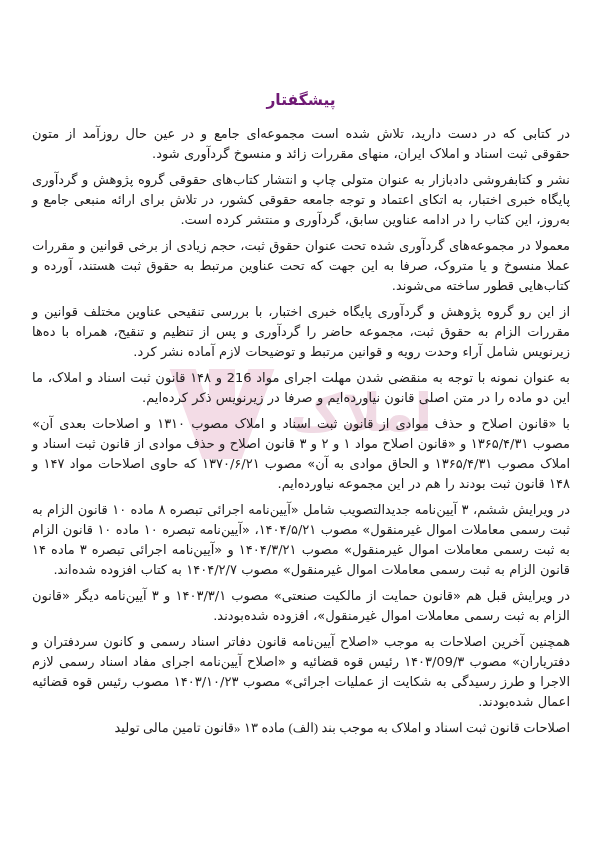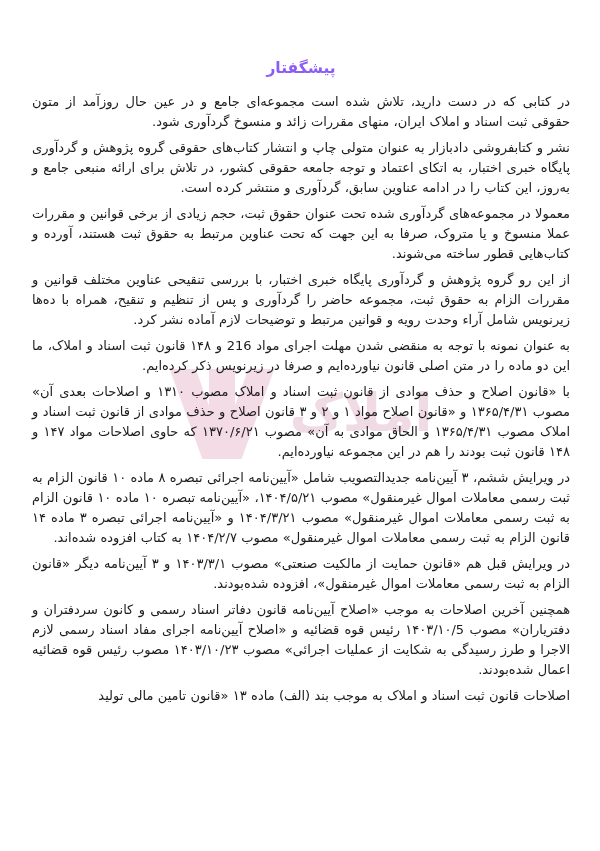--- a/index.html
+++ b/index.html
@@ -82,43 +82,44 @@
   .content {
     position: absolute;
     top: 0;
     left: 32px;
     right: 30px;
     z-index: 2;
   }
 
   .doc-title {
     margin: 0;
-    padding-top: 58px;
+    padding-top: 90px;
     text-align: center;
     font-size: 15.5px;
     font-weight: 700;
     line-height: 1.4;
-    color: #8b5cf6;
+    color: #701a75;
   }
 
   .body-block {
     margin-top: 12px;
   }
 
   p.para {
     margin: 0 0 6px 0;
     font-size: 13px;
     line-height: 20px;
     text-align: justify;
     text-align-last: right;
     color: #1d1b1b;
     word-spacing: 0.2px;
   }
   p.para:last-child {
     margin-bottom: 12px;
+    font-family: Liberation Serif, serif;
   }
 </style>
 </head>
 <body>
 
 <div class="page">
 
   <div class="watermark">
     <span class="wm-text">املاک</span>
     <span class="wm-mark">
@@ -132,18 +133,18 @@
 
     <div class="body-block">
       <p class="para">در کتابی که در دست دارید، تلاش شده است مجموعه‌ای جامع و در عین حال روزآمد از متون حقوقی ثبت اسناد و املاک ایران، منهای مقررات زائد و منسوخ گردآوری شود.</p>
       <p class="para">نشر و کتابفروشی دادبازار به عنوان متولی چاپ و انتشار کتاب‌های حقوقی گروه پژوهش و گردآوری پایگاه خبری اختبار، به اتکای اعتماد و توجه جامعه حقوقی کشور، در تلاش برای ارائه منبعی جامع و به‌روز، این کتاب را در ادامه عناوین سابق، گردآوری و منتشر کرده است.</p>
       <p class="para">معمولا در مجموعه‌های گردآوری شده تحت عنوان حقوق ثبت، حجم زیادی از برخی قوانین و مقررات عملا منسوخ و یا متروک، صرفا به این جهت که تحت عناوین مرتبط به حقوق ثبت هستند، آورده و کتاب‌هایی قطور ساخته می‌شوند.</p>
       <p class="para">از این رو گروه پژوهش و گردآوری پایگاه خبری اختبار، با بررسی تنقیحی عناوین مختلف قوانین و مقررات الزام به حقوق ثبت، مجموعه حاضر را گردآوری و پس از تنظیم و تنقیح، همراه با ده‌ها زیرنویس شامل آراء وحدت رویه و قوانین مرتبط و توضیحات لازم آماده نشر کرد.</p>
       <p class="para">به عنوان نمونه با توجه به منقضی شدن مهلت اجرای مواد 216 و ۱۴۸ قانون ثبت اسناد و املاک، ما این دو ماده را در متن اصلی قانون نیاورده‌ایم و صرفا در زیرنویس ذکر کرده‌ایم.</p>
       <p class="para">با «قانون اصلاح و حذف موادی از قانون ثبت اسناد و املاک مصوب ۱۳۱۰ و اصلاحات بعدی آن» مصوب ۱۳۶۵/۴/۳۱ و «قانون اصلاح مواد ۱ و ۲ و ۳ قانون اصلاح و حذف موادی از قانون ثبت اسناد و املاک مصوب ۱۳۶۵/۴/۳۱ و الحاق موادی به آن» مصوب ۱۳۷۰/۶/۲۱ که حاوی اصلاحات مواد ۱۴۷ و ۱۴۸ قانون ثبت بودند را هم در این مجموعه نیاورده‌ایم.</p>
       <p class="para">در ویرایش ششم، ۳ آیین‌نامه جدیدالتصویب شامل «آیین‌نامه اجرائی تبصره ۸ ماده ۱۰ قانون الزام به ثبت رسمی معاملات اموال غیرمنقول» مصوب ۱۴۰۴/۵/۲۱، «آیین‌نامه تبصره ۱۰ ماده ۱۰ قانون الزام به ثبت رسمی معاملات اموال غیرمنقول» مصوب ۱۴۰۴/۳/۲۱ و «آیین‌نامه اجرائی تبصره ۳ ماده ۱۴ قانون الزام به ثبت رسمی معاملات اموال غیرمنقول» مصوب ۱۴۰۴/۲/۷ به کتاب افزوده شده‌اند.</p>
       <p class="para">در ویرایش قبل هم «قانون حمایت از مالکیت صنعتی» مصوب ۱۴۰۳/۳/۱ و ۳ آیین‌نامه دیگر «قانون الزام به ثبت رسمی معاملات اموال غیرمنقول»، افزوده شده‌بودند.</p>
-      <p class="para">همچنین آخرین اصلاحات به موجب «اصلاح آیین‌نامه قانون دفاتر اسناد رسمی و کانون سردفتران و دفتریاران» مصوب ۱۴۰۳/۱۰/5 رئیس قوه قضائیه و «اصلاح آیین‌نامه اجرای مفاد اسناد رسمی لازم الاجرا و طرز رسیدگی به شکایت از عملیات اجرائی» مصوب ۱۴۰۳/۱۰/۲۳ مصوب رئیس قوه قضائیه اعمال شده‌بودند.</p>
+      <p class="para">همچنین آخرین اصلاحات به موجب «اصلاح آیین‌نامه قانون دفاتر اسناد رسمی و کانون سردفتران و دفتریاران» مصوب ۱۴۰۳/09/۳ رئیس قوه قضائیه و «اصلاح آیین‌نامه اجرای مفاد اسناد رسمی لازم الاجرا و طرز رسیدگی به شکایت از عملیات اجرائی» مصوب ۱۴۰۳/۱۰/۲۳ مصوب رئیس قوه قضائیه اعمال شده‌بودند.</p>
       <p class="para">اصلاحات قانون ثبت اسناد و املاک به موجب بند (الف) ماده ۱۳ «قانون تامین مالی تولید</p>
     </div>
 
   </div>
 </div>
 
 </body></html>

